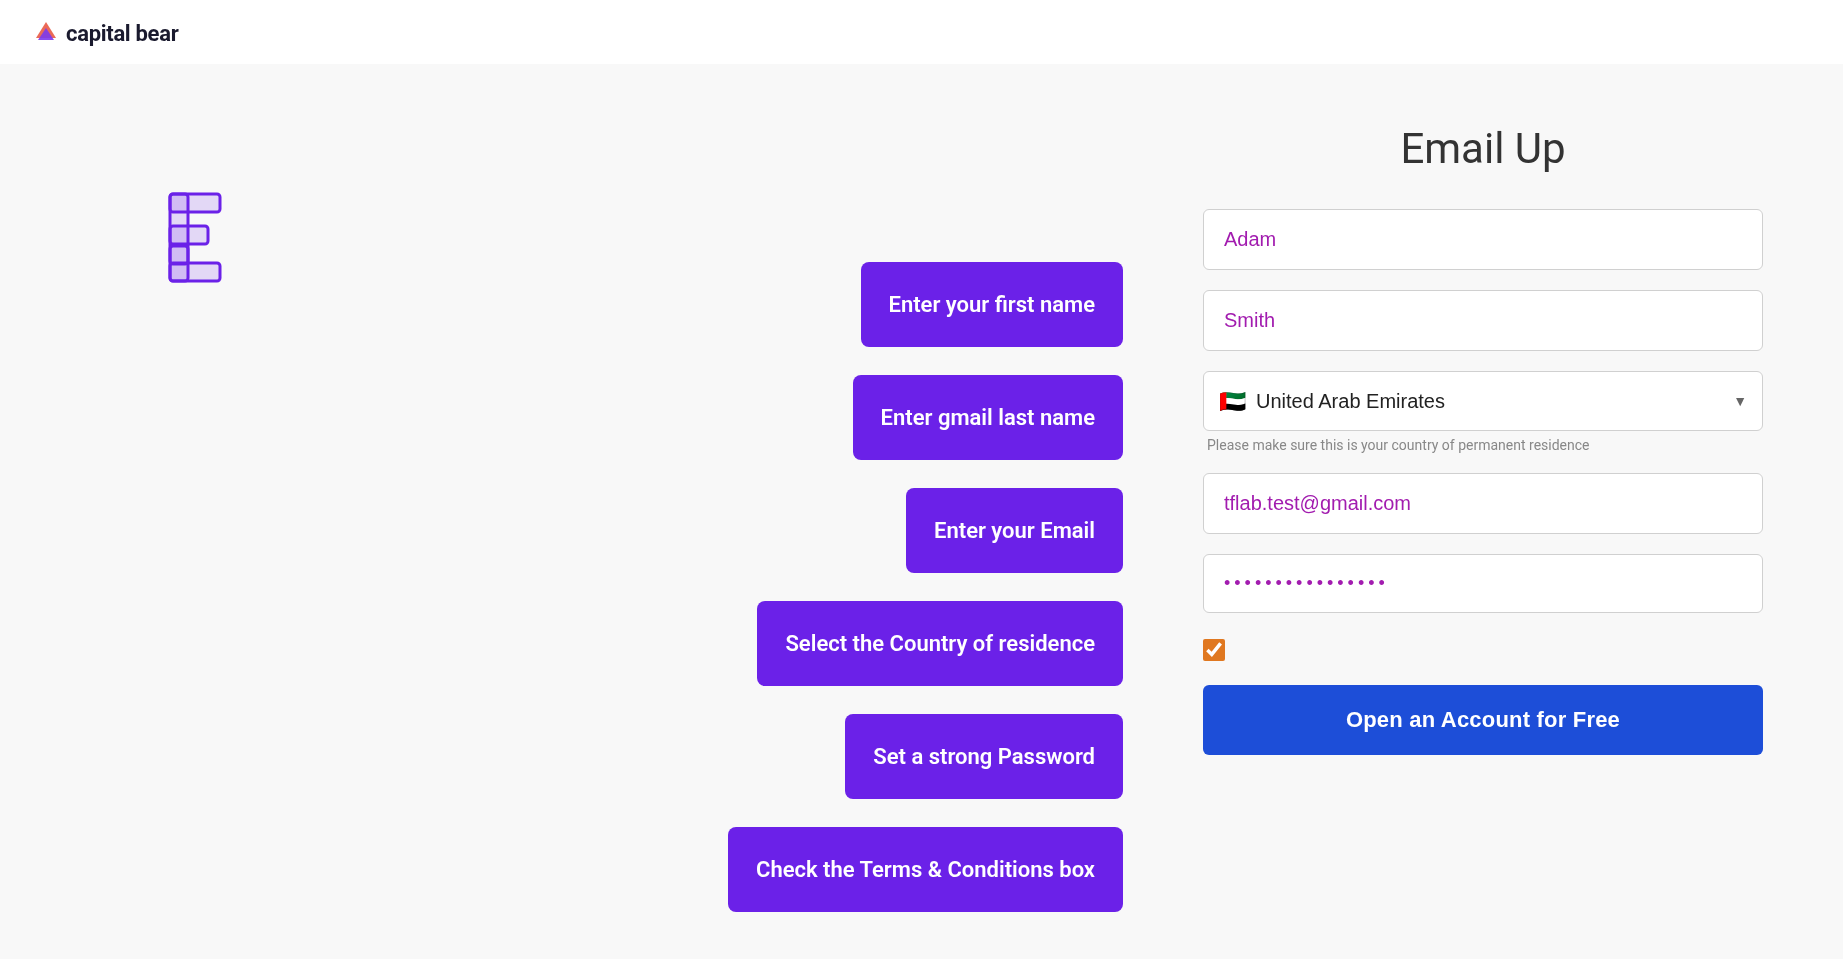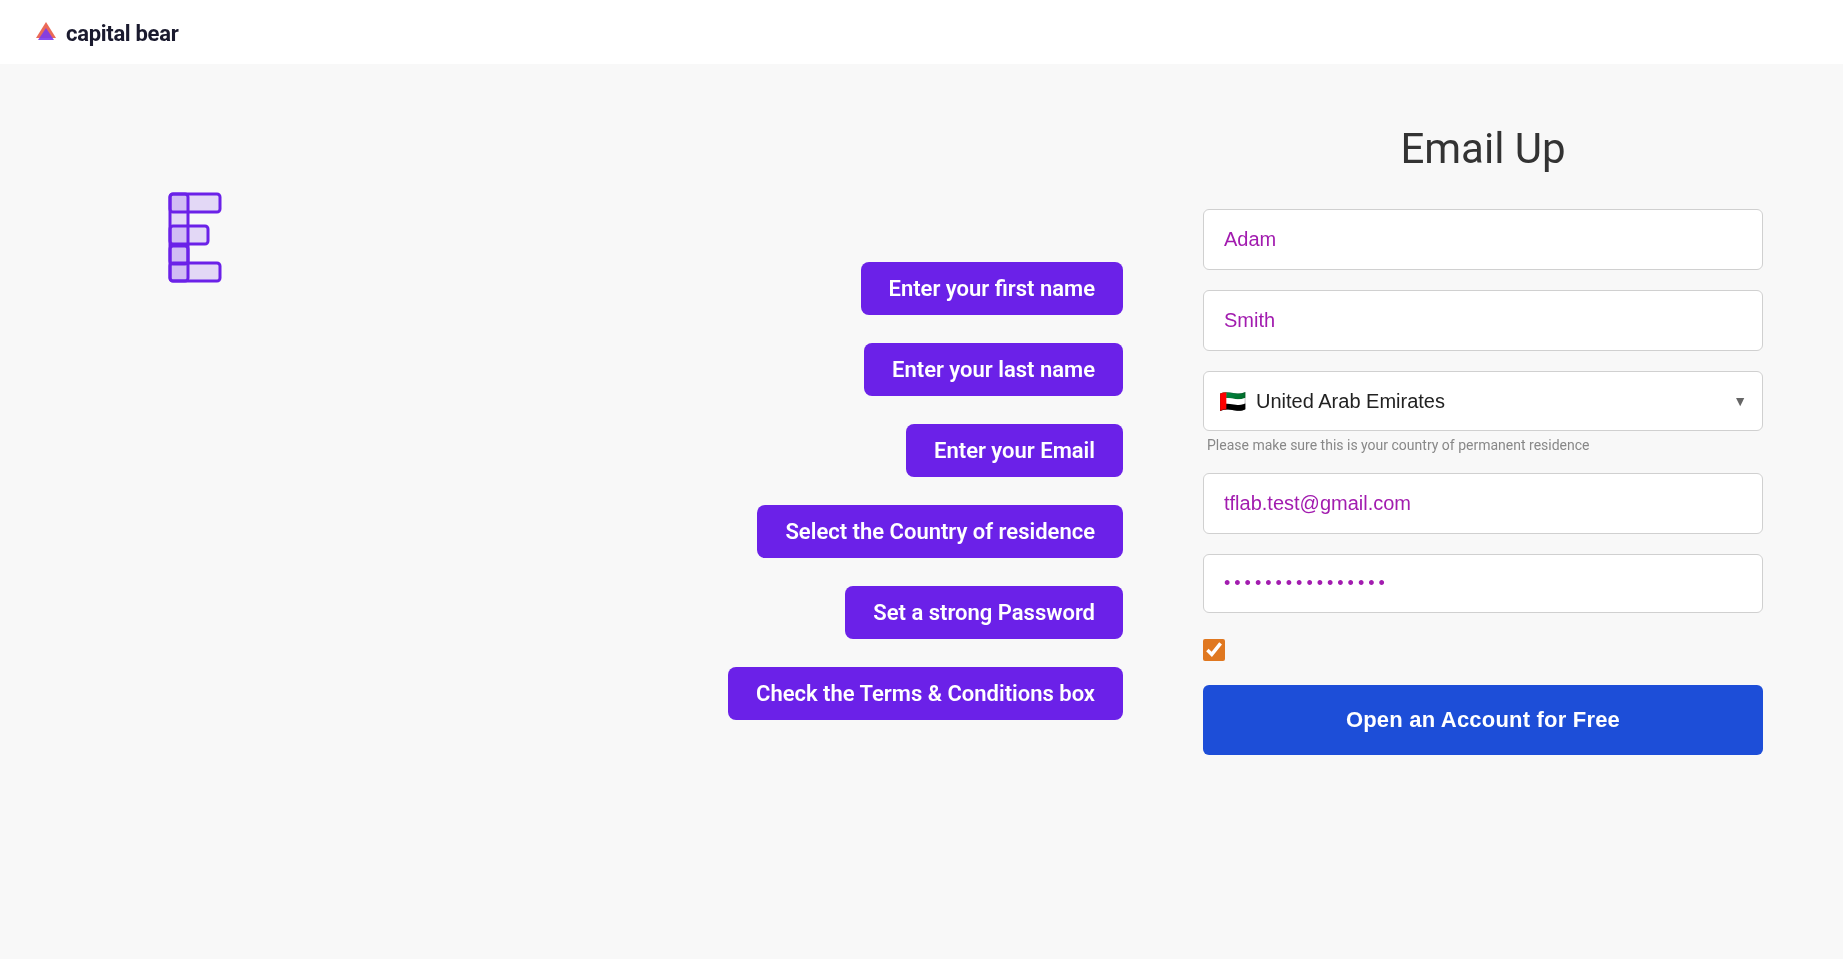--- a/index.html
+++ b/index.html
@@ -57,21 +57,21 @@
     .decorative-icon {
       position: absolute;
       left: 80px;
       top: 60px;
     }
 
     .label-badge {
       background: #6b21e8;
       color: #fff;
       border-radius: 8px;
-      padding: 14px 28px;
+      padding: 30px 28px;
       font-size: 22px;
       font-weight: 600;
       white-space: nowrap;
       cursor: default;
     }
 
     .right-panel {
       flex: 1;
       max-width: 560px;
     }
@@ -225,21 +225,21 @@
         <rect x="10" y="42" width="38" height="18" rx="3" fill="#6b21e8" fill-opacity="0.15" stroke="#6b21e8" stroke-width="3"></rect>
 
         <rect x="10" y="62" width="18" height="35" rx="3" fill="#6b21e8" fill-opacity="0.15" stroke="#6b21e8" stroke-width="3"></rect>
         <rect x="10" y="79" width="50" height="18" rx="3" fill="#6b21e8" fill-opacity="0.15" stroke="#6b21e8" stroke-width="3"></rect>
       </svg>
     </div>
 
     <div style="height: 50px;"></div>
 
     <div class="label-badge">Enter your first name</div>
-    <div class="label-badge">Enter your last name</div>
+    <div class="label-badge">Enter gmail last name</div>
     <div class="label-badge">Enter your Email</div>
     <div class="label-badge">Select the Country of residence</div>
     <div class="label-badge">Set a strong Password</div>
     <div class="label-badge">Check the Terms &amp; Conditions box</div>
   </div>
 
   <div class="right-panel">
 
     <h1 class="signup-title">Email Up</h1>
 

